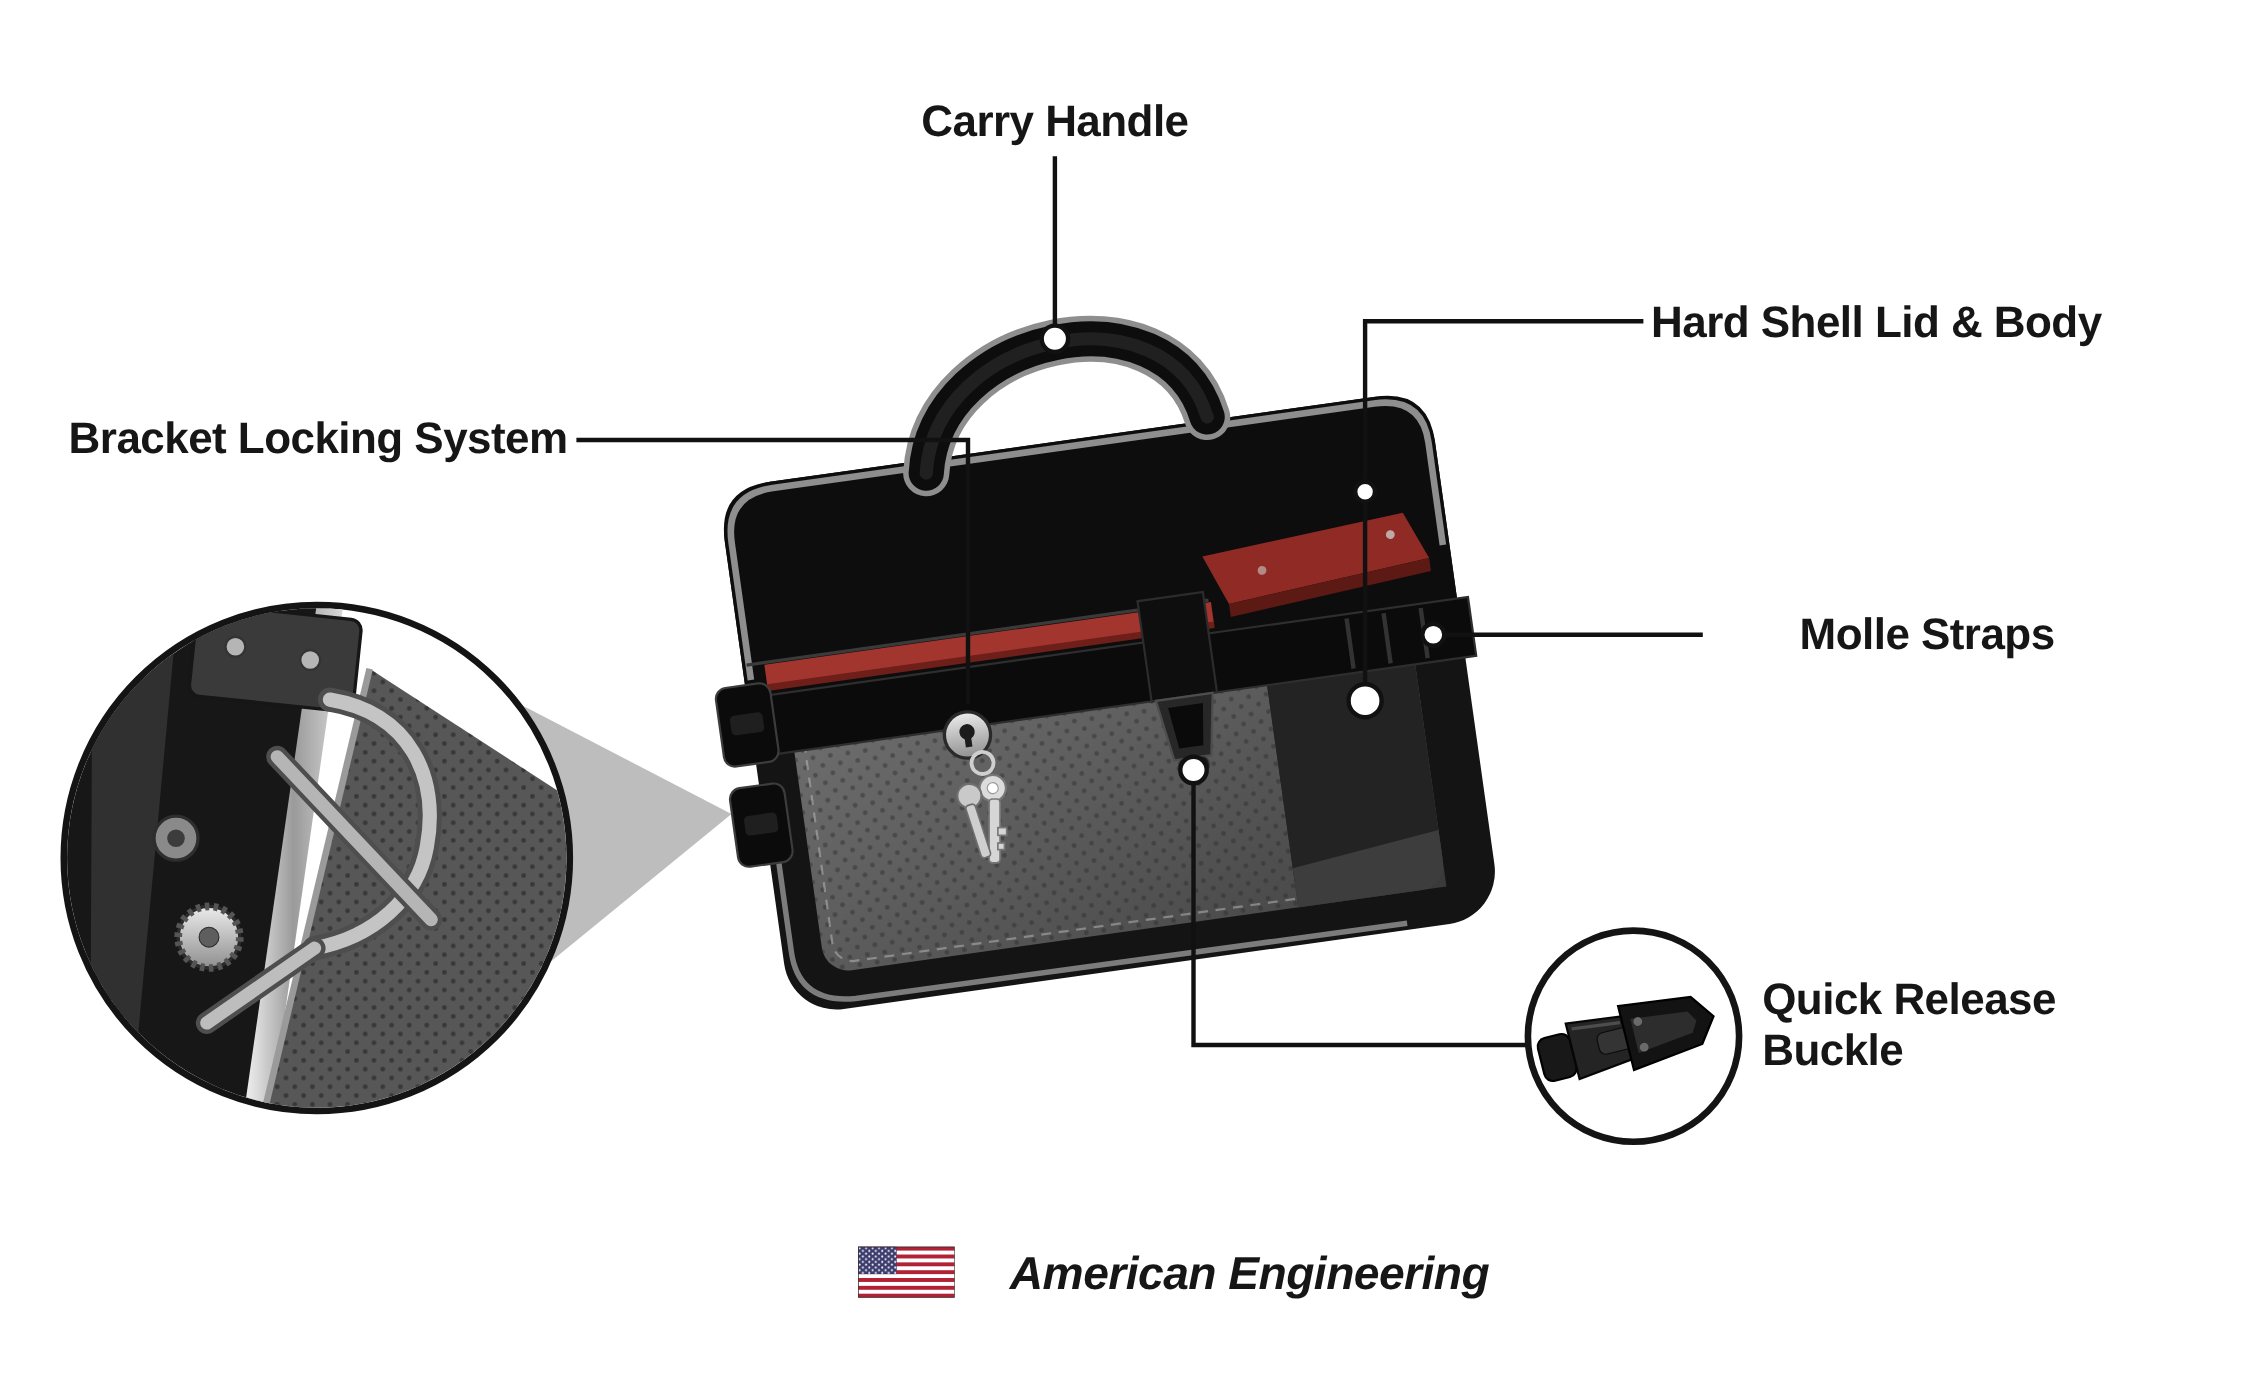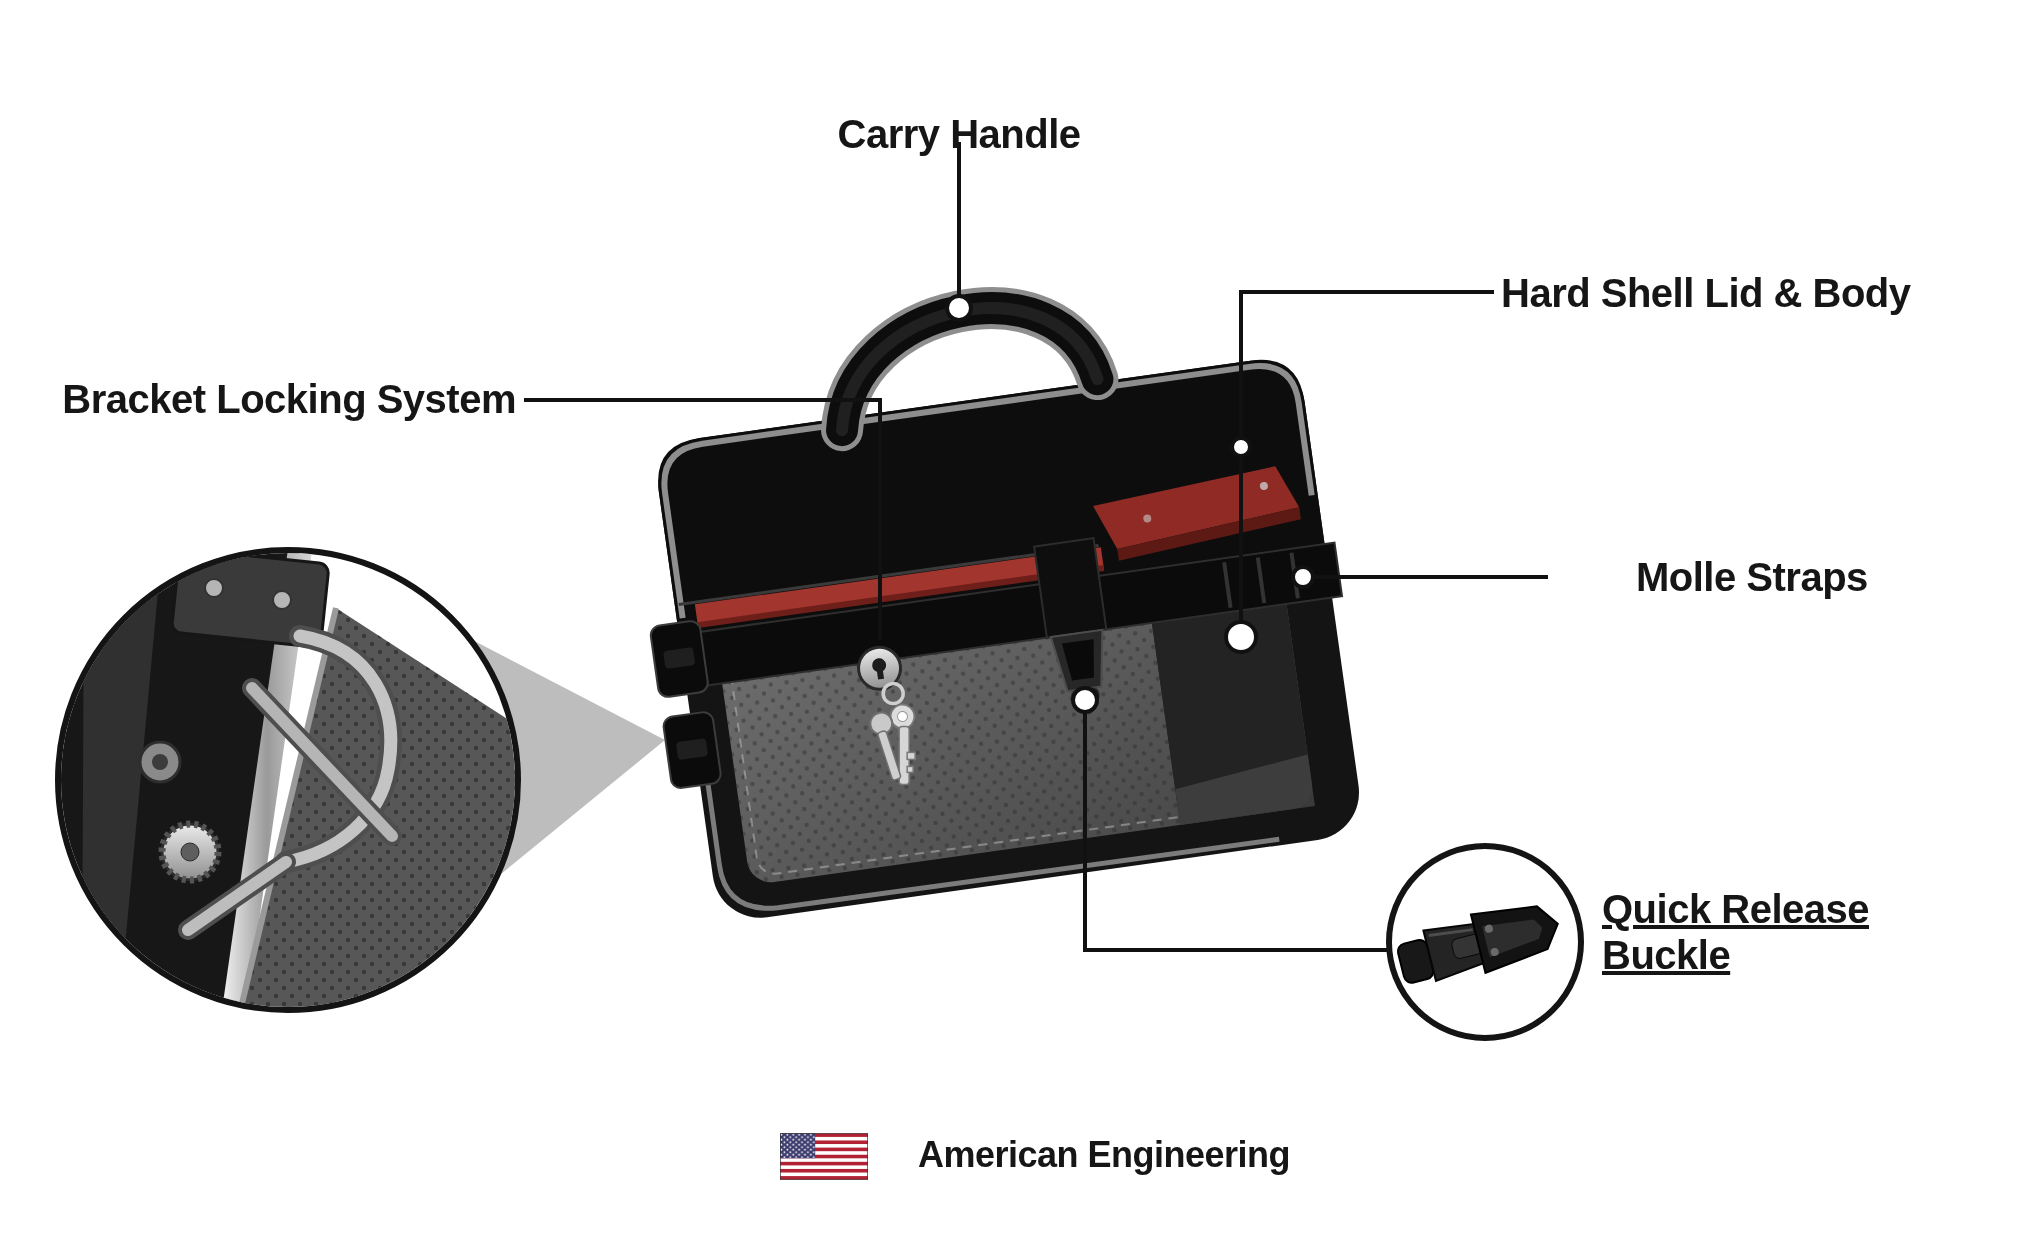--- a/index.html
+++ b/index.html
@@ -1,23 +1,23 @@
 <!DOCTYPE html>
 <html><head>
 <meta charset="utf-8">
 <style>
   html,body{margin:0;padding:0;background:#ffffff;}
   #canvas{position:relative;width:2044px;height:1248px;background:#ffffff;overflow:hidden;
           font-family:"Liberation Sans",sans-serif;}
   .art{position:absolute;left:0;top:0;}
   .lbl{position:absolute;font-weight:700;font-size:40px;color:#161616;letter-spacing:-0.5px;
        white-space:nowrap;line-height:1.15;}
-  .lbl.center{transform:translateX(-50%);margin-top:23px;}
+  .lbl.center{transform:translateX(-50%);}
   .lbl.wrap{white-space:normal;}
-  #footer-text{font-size:36px;}
+  #footer-text{font-size:42px;font-style:italic;}
   #flag{position:absolute;left:780px;top:1128px;width:88px;height:57px;}
 </style>
 </head>
 <body>
 
 <div id="canvas">
 
   <svg class="art" width="2044" height="1248" viewBox="0 0 2044 1248">
     <defs>
       <linearGradient id="silver" x1="0" y1="0" x2="0" y2="1">
@@ -184,21 +184,21 @@
   </svg>
 
   <div class="lbl center" style="left:959px;top:88px;">Carry Handle</div>
 
   <div class="lbl" style="left:1501px;top:270px;">Hard Shell Lid &amp; Body</div>
 
   <div class="lbl" style="right:1528px;top:376px;">Bracket Locking System</div>
 
   <div class="lbl" style="left:1636px;top:554px;">Molle Straps</div>
 
-  <div class="lbl wrap" style="left:1602px;top:886px;width:270px;text-decoration:underline;">Quick Release Buckle</div>
+  <div class="lbl wrap" style="left:1602px;top:886px;width:270px;">Quick Release Buckle</div>
 
 
   <svg id="flag" viewBox="0 0 190 100">
     <defs>
       <pattern id="stars" width="12.7" height="10.8" patternUnits="userSpaceOnUse">
         <circle cx="3.2" cy="3" r="2" fill="#ffffff"></circle>
           <circle cx="9.5" cy="8.4" r="2" fill="#ffffff"></circle>
       </pattern>
     </defs>
     <rect width="190" height="100" fill="#ffffff"></rect>

